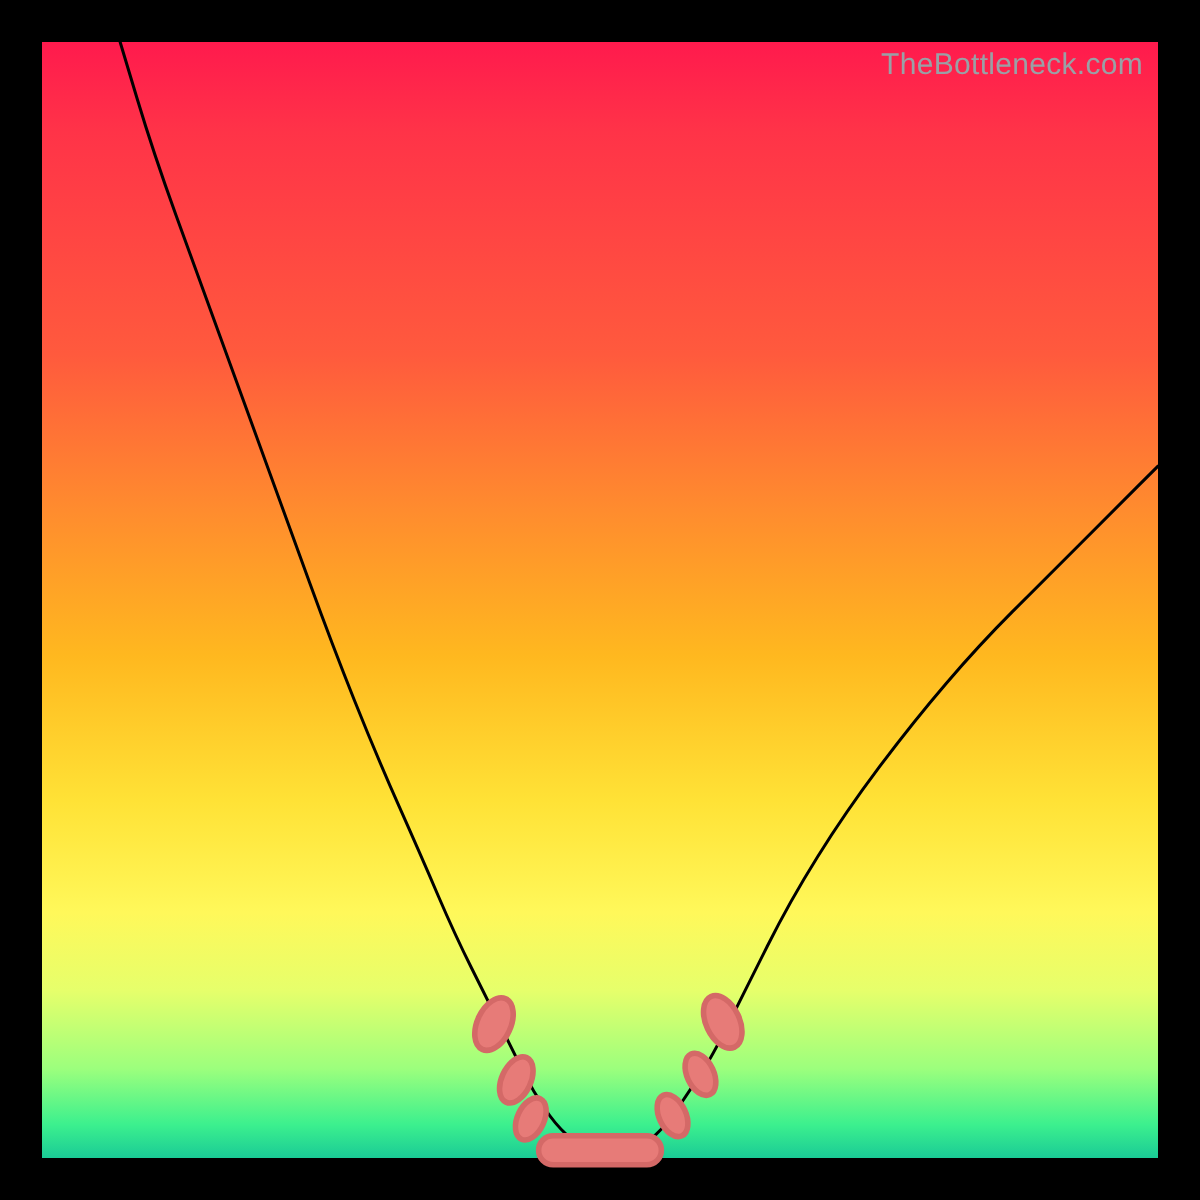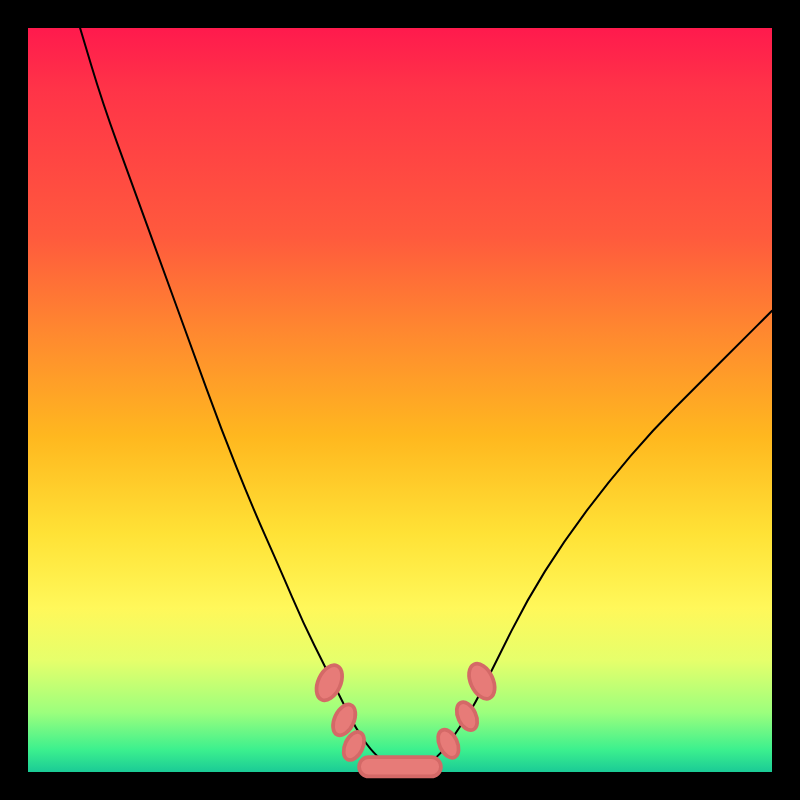--- a/index.html
+++ b/index.html
@@ -73,20 +73,21 @@
     fill: #e77b78;
     stroke: #d46967;
     stroke-width: 0.5;
   }
 </style>
 </head>
 <body>
 
 <div class="frame">
   <div class="plot">
+    <span class="watermark">TheBottleneck.com</span>
     <svg class="curve" viewBox="0 0 100 100" preserveAspectRatio="none">
       <path id="curve-path" class="curve-path" d="M 7 0 Q 7 0 8.5 5 Q 10 10 12 15.5 Q 14 21 16 26.5 Q 18 32 20 37.5 Q 22 43 24 48.5 Q 26 54 28 59 Q 30 64 32 68.5 Q 34 73 35.5 76.5 Q 37 80 38.5 83 Q 40 86 41.25 88.5 Q 42.5 91 43.25 92.5 Q 44 94 45 95.5 Q 46 97 47 97.9 Q 48 98.8 49 99.1 Q 50 99.4 51 99.4 Q 52 99.4 53 99.1 Q 54 98.8 55 97.9 Q 56 97 57 95.5 Q 58 94 59 92.5 Q 60 91 61.5 88 Q 63 85 65 81 Q 67 77 69.5 73 Q 72 69 75 65 Q 78 61 81 57.5 Q 84 54 87 51 Q 90 48 93 45 Q 96 42 98 40 T 100 38" vector-effect="non-scaling-stroke"></path>
       <g id="markers-group">
           <ellipse cx="40.5" cy="88" rx="1.5" ry="2.5" class="marker" transform="rotate(25 40.5 88)"></ellipse>
           <ellipse cx="42.5" cy="93" rx="1.3" ry="2.2" class="marker" transform="rotate(25 42.5 93)"></ellipse>
           <ellipse cx="43.8" cy="96.5" rx="1.2" ry="2" class="marker" transform="rotate(25 43.8 96.5)"></ellipse>
           <rect x="44.5" y="98" width="11" height="2.6" rx="1.3" class="marker-bar"></rect>
           <ellipse cx="56.5" cy="96.2" rx="1.2" ry="2" class="marker" transform="rotate(-25 56.5 96.2)"></ellipse>
           <ellipse cx="59" cy="92.5" rx="1.2" ry="2" class="marker" transform="rotate(-25 59 92.5)"></ellipse>
           <ellipse cx="61" cy="87.8" rx="1.5" ry="2.5" class="marker" transform="rotate(-25 61 87.8)"></ellipse>

